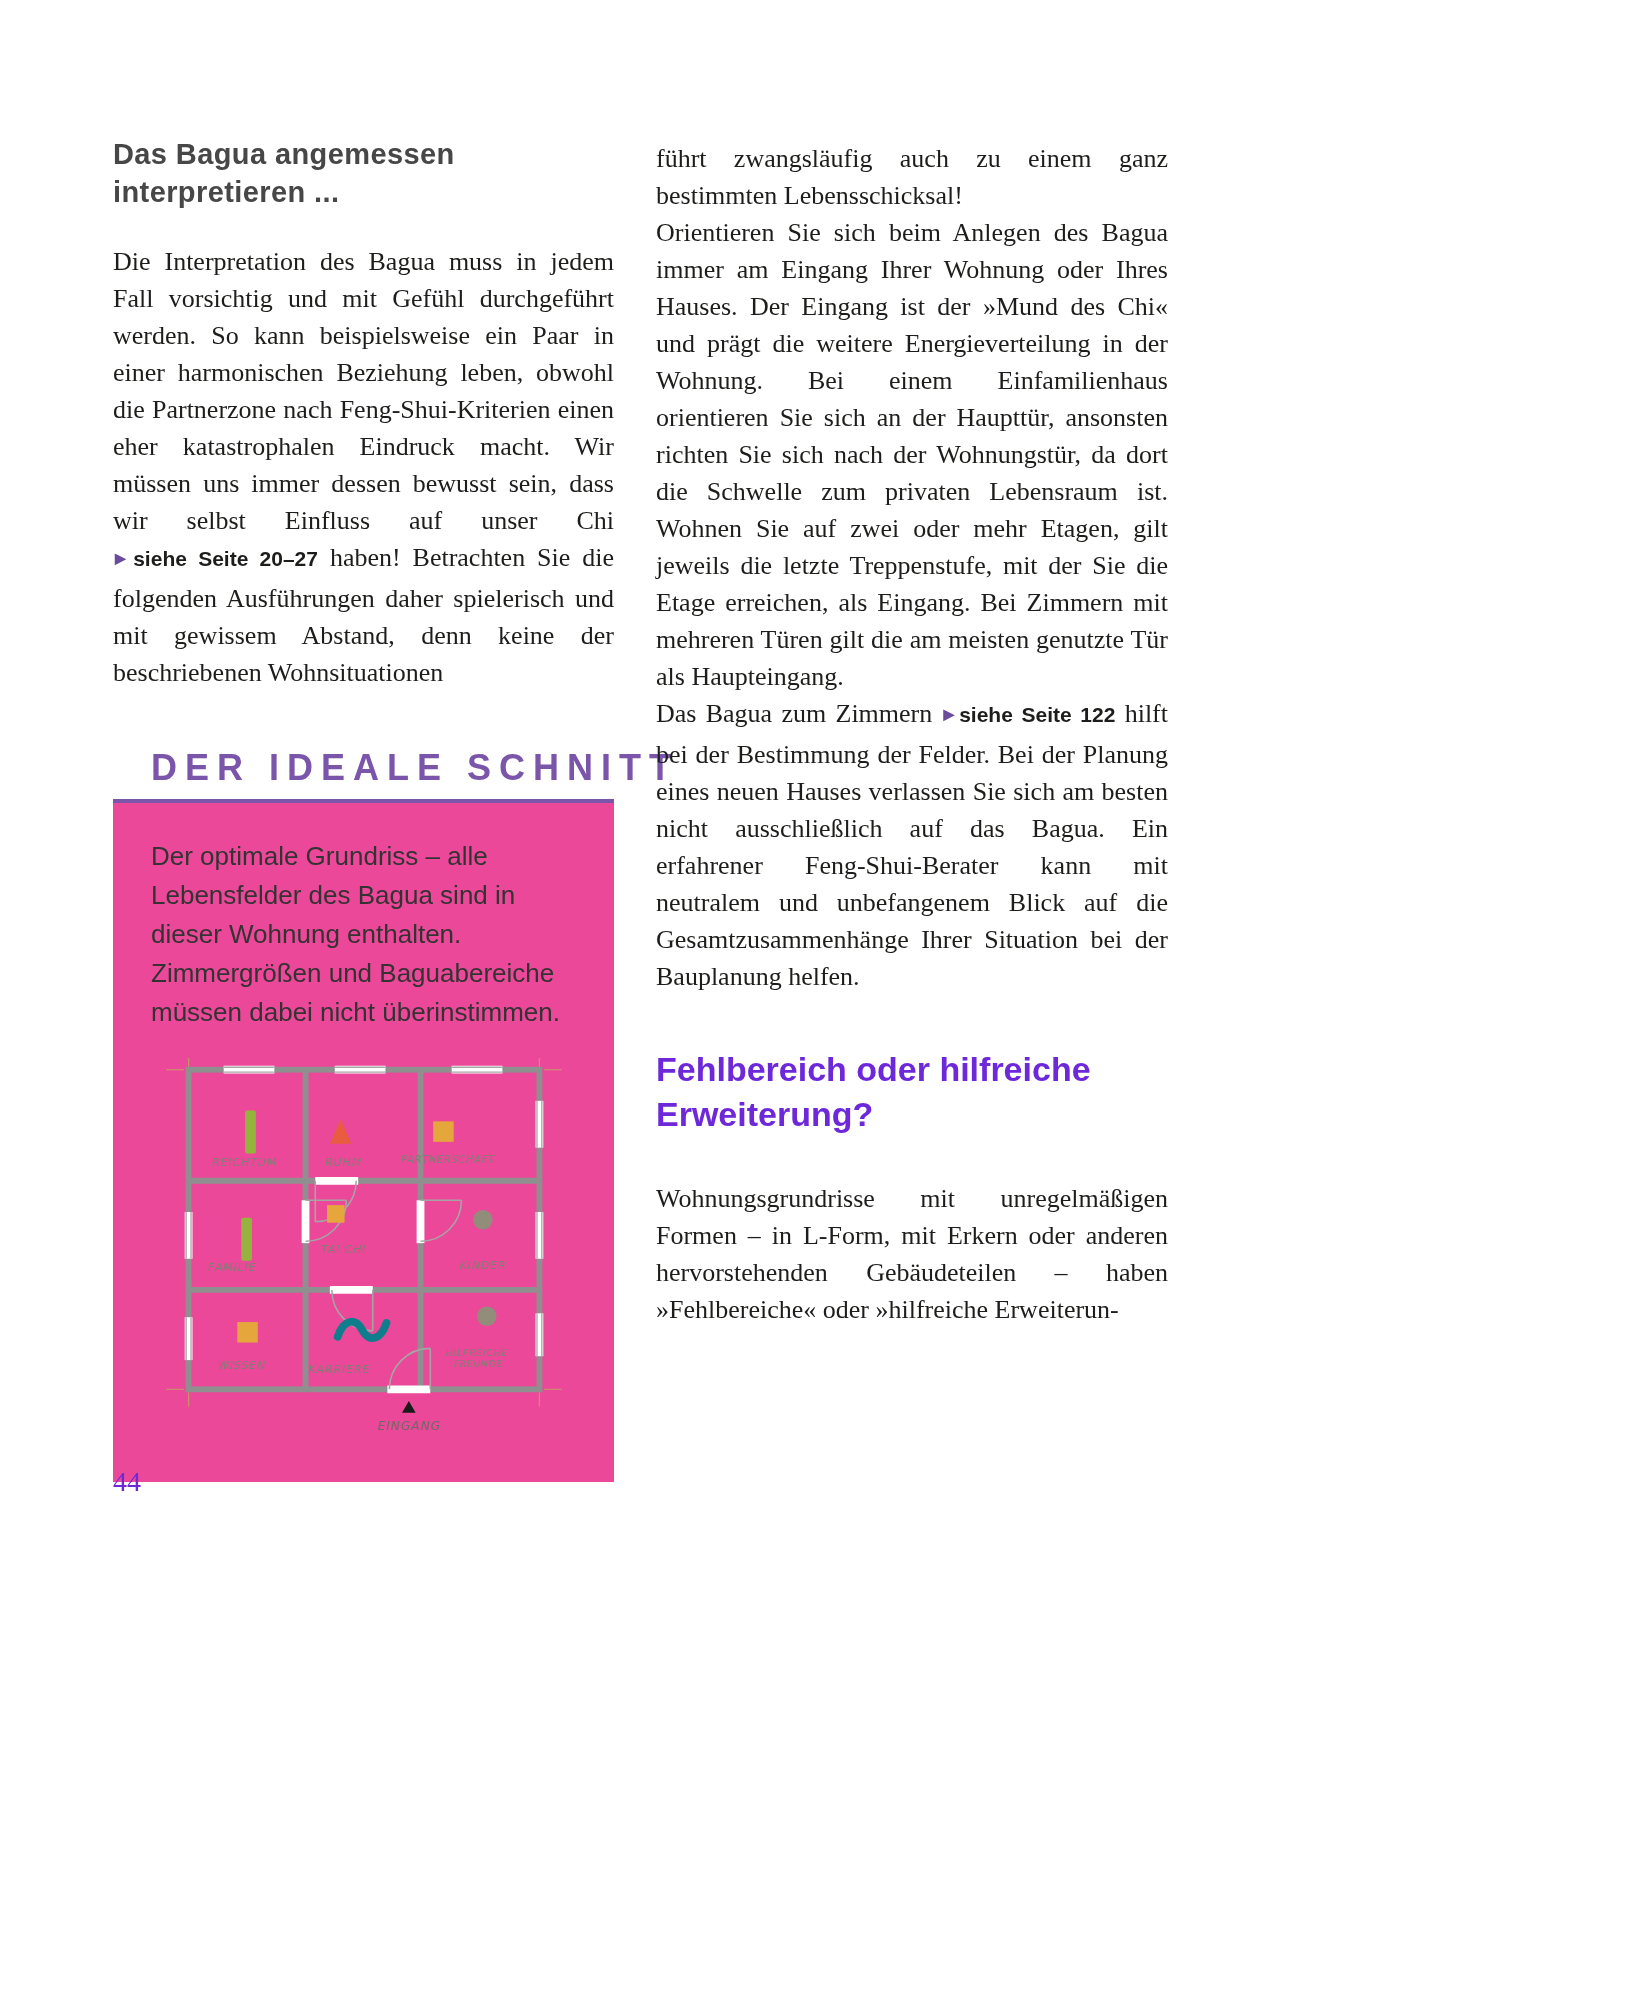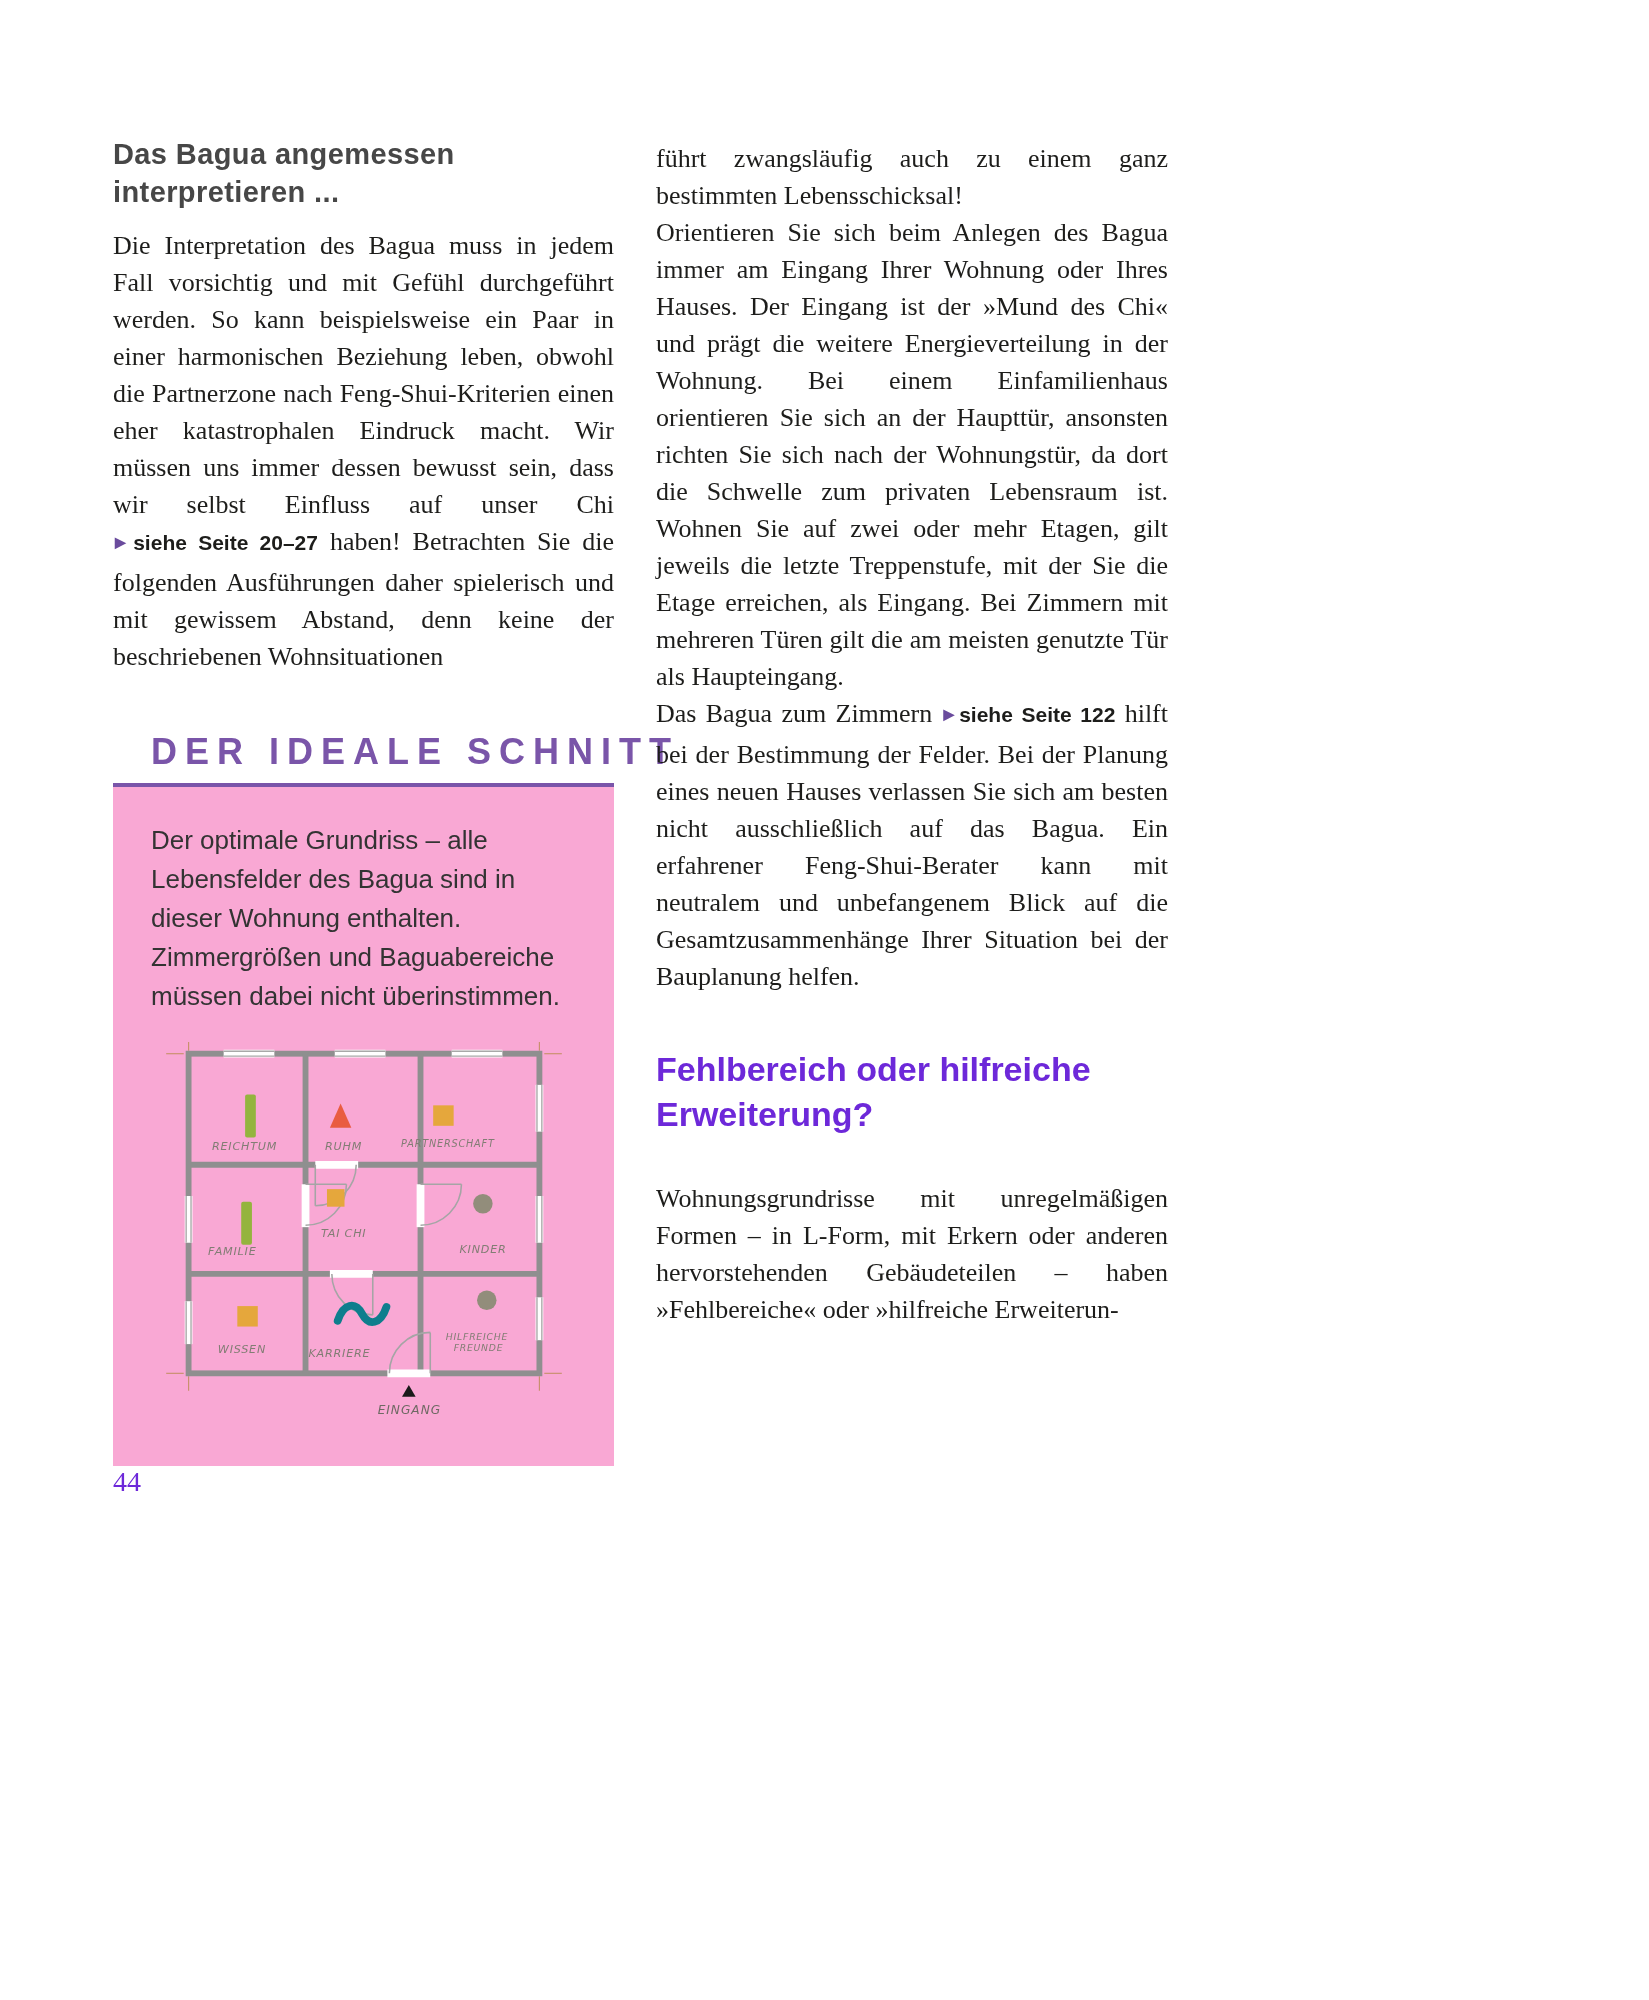--- a/index.html
+++ b/index.html
@@ -15,21 +15,21 @@
   .col-right { position:absolute; left:656px; top:140px; width:512px; }
 
   .heading-sans {
     font-family:"Liberation Sans", sans-serif;
     font-weight:700;
     font-size:29px;
     line-height:1.3;
     color:#474747;
     letter-spacing:0.4px;
   }
-  .col-left .heading-sans { margin-bottom:16px; }
+  .col-left .heading-sans { margin-bottom:32px; }
   .col-right .heading-sans { margin:34px 0 18px; }
 
   .body-text {
     font-size:26px;
     line-height:37px;
     text-align:justify;
     hyphens:auto;
     -webkit-hyphens:auto;
     color:#1d1d1b;
   }
@@ -63,21 +63,21 @@
     font-family:"Liberation Sans", sans-serif;
     font-weight:700;
     font-size:36px;
     letter-spacing:8px;
     color:#7a55a9;
     padding-left:38px;
     margin-bottom:10px;
     white-space:nowrap;
   }
   .infobox {
-    background:#f9a8d4;
+    background:#ec4899;
     border-top:4px solid #7a55a9;
     padding:34px 38px 42px 38px;
   }
   .infobox-text {
     font-family:"Liberation Sans", sans-serif;
     font-size:26px;
     line-height:39px;
     color:#333333;
   }
   .floorplan { display:block; margin:26px auto 0 auto; }

